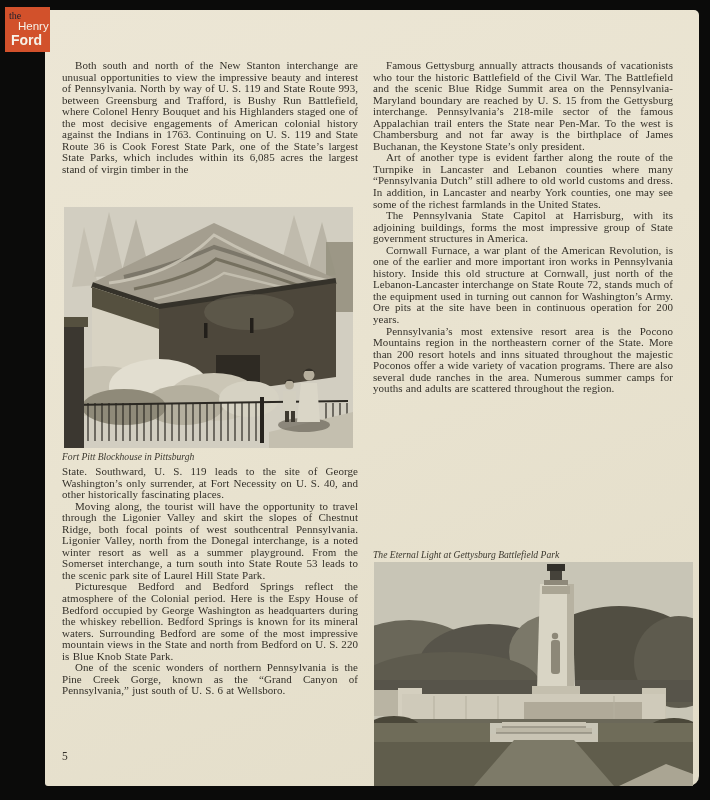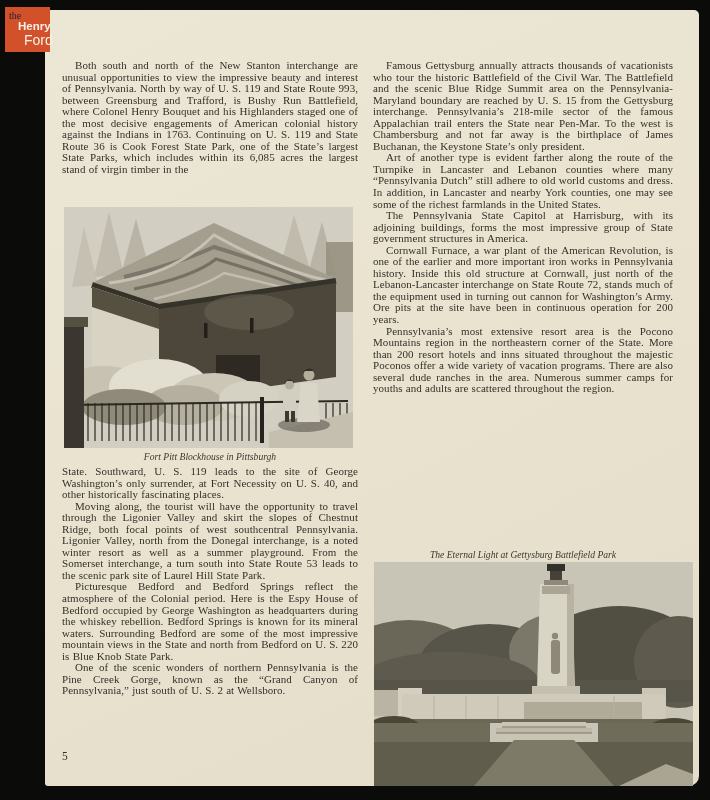--- a/index.html
+++ b/index.html
@@ -6,32 +6,32 @@
   body{background:#0b0b0a;position:relative;font-family:"Liberation Serif",serif;}
   .paper{
     position:absolute;left:45px;top:10px;width:654px;height:776px;
     background:linear-gradient(155deg,#ece6d5 0%,#e9e3d0 45%,#e3ddc9 100%);
     border-radius:3px 5px 10px 3px;
   }
   
   .hf-logo{position:absolute;left:5px;top:7px;width:45px;height:45px;background:#d2512b;z-index:6;}
   .hf-logo span{position:absolute;font-family:"Liberation Sans",sans-serif;}
   .hf-the{left:4px;top:3px;font-size:10px;color:#20202c;font-family:"Liberation Serif",serif !important;}
-  .hf-henry{left:13px;top:13px;font-size:11.5px;font-weight:bold;color:#f6f2e8;}
-  .hf-ford{left:6px;top:25px;font-size:14px;font-weight:normal;color:#f6f2e8;margin-left:13px;}
+  .hf-henry{left:13px;top:13px;font-size:11.5px;font-weight:normal;color:#f6f2e8;}
+  .hf-ford{left:6px;top:25px;font-size:14px;font-weight:bold;color:#f6f2e8;}
   
   .col{position:absolute;top:50px;}
   .col-left{left:17px;width:296px;}
   .col-right{left:328px;width:300px;}
   p.bt{font-size:11px;line-height:11.55px;letter-spacing:0.05px;word-spacing:0.4px;
        color:#34312a;text-align:justify;margin:0;}
   p.indent{text-indent:13px;}
   .blockA{height:147px;overflow:hidden;}
   .rtext{height:486px;overflow:hidden;}
-  .caption{font-style:italic;font-size:9.6px;line-height:11px;text-align:center;
+  .caption{font-style:italic;font-size:9.6px;line-height:11px;
            color:#3c392f;margin:3px 0 4px 0;}
   .photo1wrap{width:289px;margin-left:2px;height:241px;}
   .photo2wrap{position:absolute;left:329px;top:552px;width:319px;height:224px;}
   svg{display:block;}
   .pagenum{position:absolute;left:17px;top:740px;font-size:11.5px;color:#34312a;}
 </style>
 </head>
 <body>
 
 <div class="hf-logo">
@@ -133,21 +133,21 @@
 
         <rect x="0" y="116" width="20" height="125" fill="#3b3730"></rect>
         <rect x="0" y="110" width="24" height="10" fill="#55503f"></rect>
       </svg>
     </div>
     <div class="caption">Fort Pitt Blockhouse in Pittsburgh</div>
 
     <p class="bt">State. Southward, U. S. 119 leads to the site of George Washington’s only surrender, at Fort Necessity on U. S. 40, and other historically fascinating places.</p>
     <p class="bt indent">Moving along, the tourist will have the opportunity to travel through the Ligonier Valley and skirt the slopes of Chestnut Ridge, both focal points of west southcentral Pennsylvania. Ligonier Valley, north from the Donegal interchange, is a noted winter resort as well as a summer playground. From the Somerset interchange, a turn south into State Route 53 leads to the scenic park site of Laurel Hill State Park.</p>
     <p class="bt indent">Picturesque Bedford and Bedford Springs reflect the atmosphere of the Colonial period. Here is the Espy House of Bedford occupied by George Washington as headquarters during the whiskey rebellion. Bedford Springs is known for its mineral waters. Surrounding Bedford are some of the most impressive mountain views in the State and north from Bedford on U. S. 220 is Blue Knob State Park.</p>
-    <p class="bt indent">One of the scenic wonders of northern Pennsylvania is the Pine Creek Gorge, known as the “Grand Canyon of Pennsylvania,” just south of U. S. 2 at Wellsboro.</p>
+    <p class="bt indent">One of the scenic wonders of northern Pennsylvania is the Pine Creek Gorge, known as the “Grand Canyon of Pennsylvania,” just south of U. S. 6 at Wellsboro.</p>
   </div>
 
   <div class="col col-right">
     <div class="rtext">
       <p class="bt indent">Famous Gettysburg annually attracts thousands of vacationists who tour the historic Battlefield of the Civil War. The Battlefield and the scenic Blue Ridge Summit area on the Pennsylvania-Maryland boundary are reached by U. S. 15 from the Gettysburg interchange. Pennsylvania’s 218-mile sector of the famous Appalachian trail enters the State near Pen-Mar. To the west is Chambersburg and not far away is the birthplace of James Buchanan, the Keystone State’s only president.</p>
       <p class="bt indent">Art of another type is evident farther along the route of the Turnpike in Lancaster and Lebanon counties where many “Pennsylvania Dutch” still adhere to old world customs and dress. In addition, in Lancaster and nearby York counties, one may see some of the richest farmlands in the United States.</p>
       <p class="bt indent">The Pennsylvania State Capitol at Harrisburg, with its adjoining buildings, forms the most impressive group of State government structures in America.</p>
       <p class="bt indent">Cornwall Furnace, a war plant of the American Revolution, is one of the earlier and more important iron works in Pennsylvania history. Inside this old structure at Cornwall, just north of the Lebanon-Lancaster interchange on State Route 72, stands much of the equipment used in turning out cannon for Washington’s Army. Ore pits at the site have been in continuous operation for 200 years.</p>
       <p class="bt indent">Pennsylvania’s most extensive resort area is the Pocono Mountains region in the northeastern corner of the State. More than 200 resort hotels and inns situated throughout the majestic Poconos offer a wide variety of vacation programs. There are also several dude ranches in the area. Numerous summer camps for youths and adults are scattered throughout the region.</p>
     </div>

